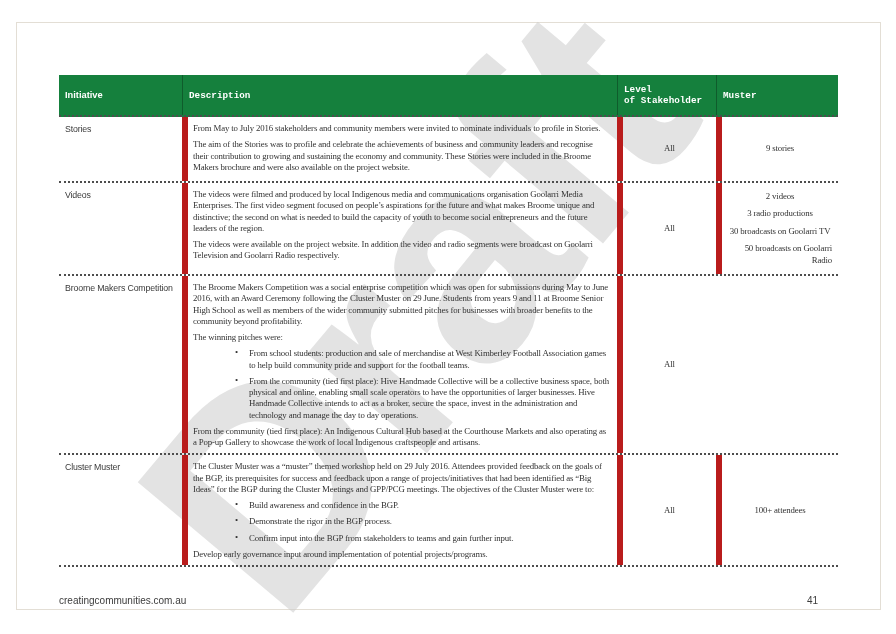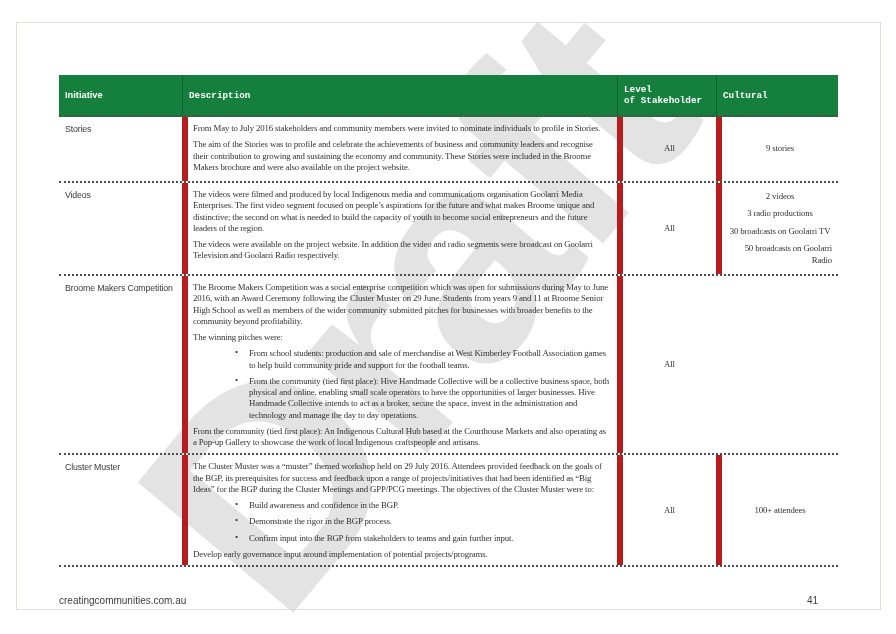--- a/index.html
+++ b/index.html
@@ -71,21 +71,21 @@
 
 <div class="page">
 
   <div class="watermark">Draft</div>
 
   <div class="report-table">
     <div class="thead" id="thead">
         <div class="hcell">Initiative</div>
         <div class="hcell">Description</div>
         <div class="hcell">Level of&nbsp;Stakeholder</div>
-        <div class="hcell">Cultural</div>
+        <div class="hcell">Muster</div>
       </div>
     <div id="tbody">
         <div class="trow">
           <div class="cell initiative">Stories</div>
           <div class="cell description">
             <div class="block">From May to July 2016 stakeholders and community members were invited to nominate individuals to profile in Stories.</div>
             <div class="block">The aim of the Stories was to profile and celebrate the achievements of business and community leaders and recognise their contribution to growing and sustaining the economy and community. These Stories were included in the Broome Makers brochure and were also available on the project website.</div>
           </div>
           <div class="cell level">All</div>
           <div class="cell metrics">

